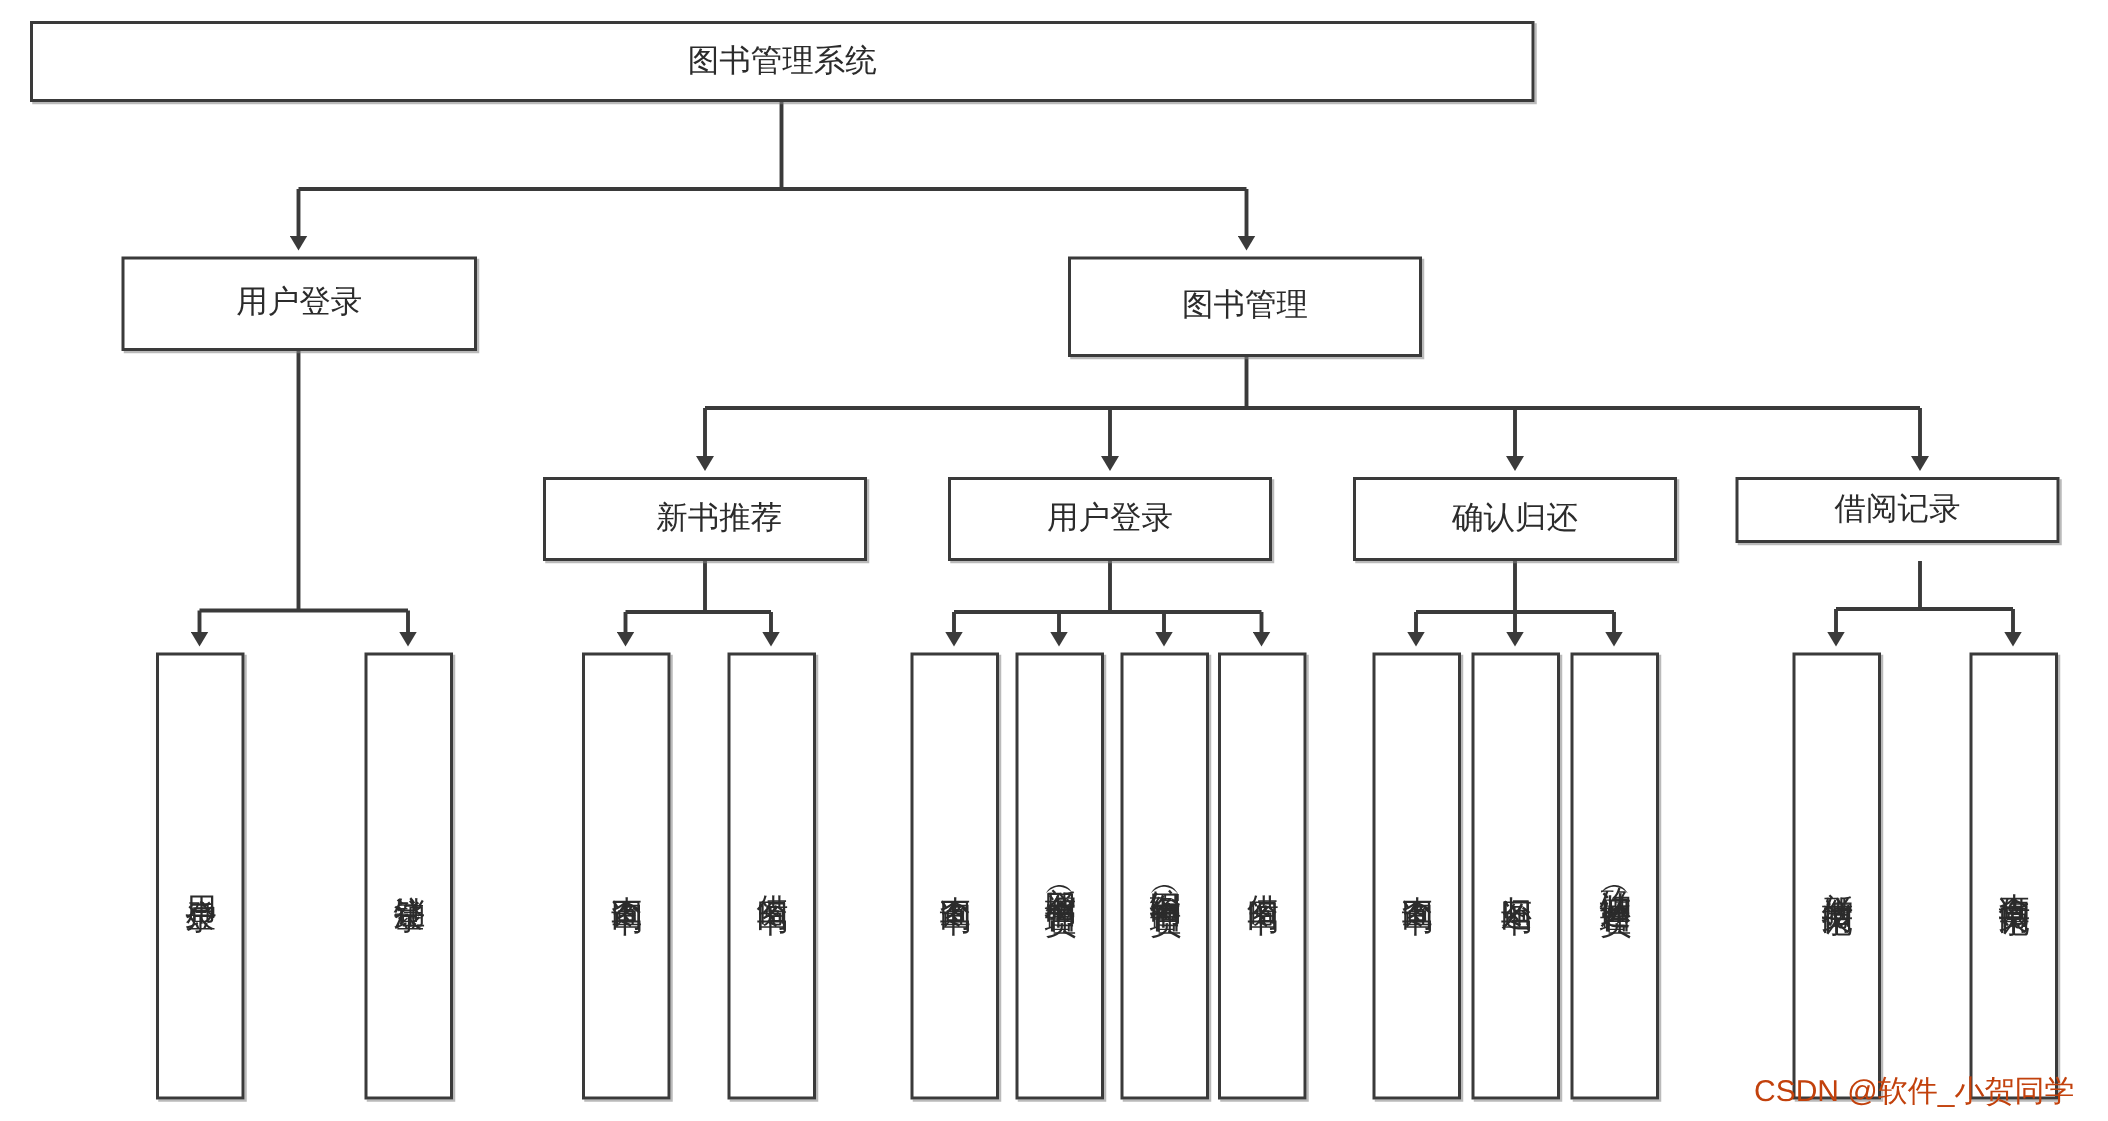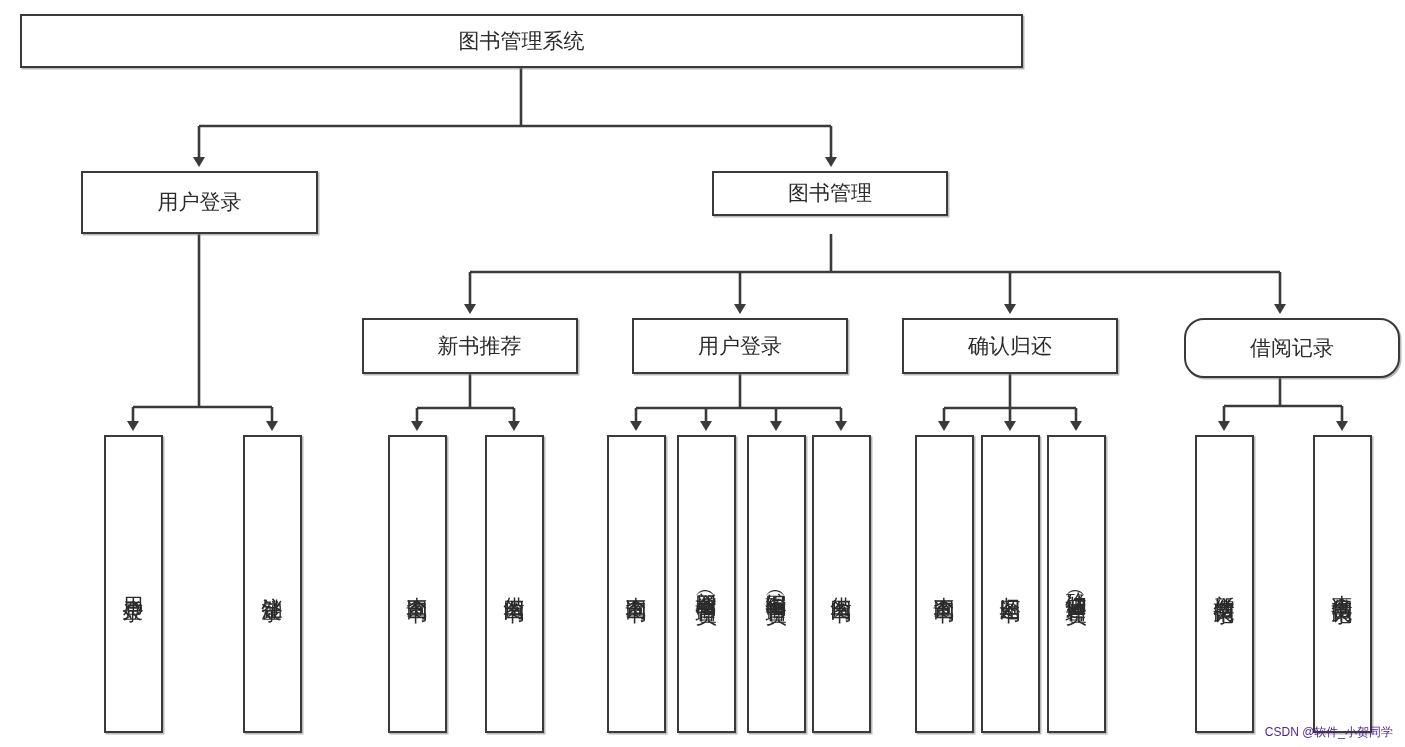--- a/index.html
+++ b/index.html
@@ -29,23 +29,23 @@
   .v-node{font-size:21px;}
   .v-node .lbl{
     writing-mode:vertical-rl;
     text-orientation:upright;
     letter-spacing:2px;
     line-height:1;
   }
   svg.edges{position:absolute;left:0;top:0;width:1405px;height:747px;pointer-events:none;}
   .watermark{
     position:absolute;
-    right:12px;bottom:6px;
-    font-size:12px;
-    color:#4c1d95;
+    right:22px;bottom:6px;
+    font-size:20px;
+    color:#c2410c;
     white-space:nowrap;
     font-family:"Liberation Sans","DejaVu Sans",sans-serif;
   }
 </style>
 </head>
 <body>
 
 <div id="canvas">
 
   <svg class="edges" viewBox="0 0 1405 747" xmlns="http://www.w3.org/2000/svg">
@@ -98,34 +98,34 @@
     </g>
   </svg>
 
   <div class="node h-node" style="left:20px;top:14px;width:1003px;height:54px;">
     <span class="lbl">图书管理系统</span>
   </div>
 
   <div class="node h-node" style="left:81px;top:171px;width:237px;height:63px;">
     <span class="lbl">用户登录</span>
   </div>
-  <div class="node h-node" style="left:712px;top:171px;width:236px;height:45px;">
+  <div class="node h-node" style="left:712px;top:171px;width:236px;height:67px;">
     <span class="lbl">图书管理</span>
   </div>
 
   <div class="node h-node" style="left:362px;top:318px;width:216px;height:56px;padding-left:19px;">
     <span class="lbl">新书推荐</span>
   </div>
   <div class="node h-node" style="left:632px;top:318px;width:216px;height:56px;">
     <span class="lbl">用户登录</span>
   </div>
   <div class="node h-node" style="left:902px;top:318px;width:216px;height:56px;">
     <span class="lbl">确认归还</span>
   </div>
-  <div class="node h-node" style="left:1184px;top:318px;width:216px;height:60px;border-radius:20px;">
+  <div class="node h-node" style="left:1157px;top:318px;width:216px;height:44px;">
     <span class="lbl">借阅记录</span>
   </div>
 
   <div class="node v-node" style="left:104px;top:435px;width:59px;height:298px;">
     <span class="lbl">用户登录</span>
   </div>
   <div class="node v-node" style="left:243px;top:435px;width:59px;height:298px;">
     <span class="lbl">注销登录</span>
   </div>
   <div class="node v-node" style="left:388px;top:435px;width:59px;height:298px;">

